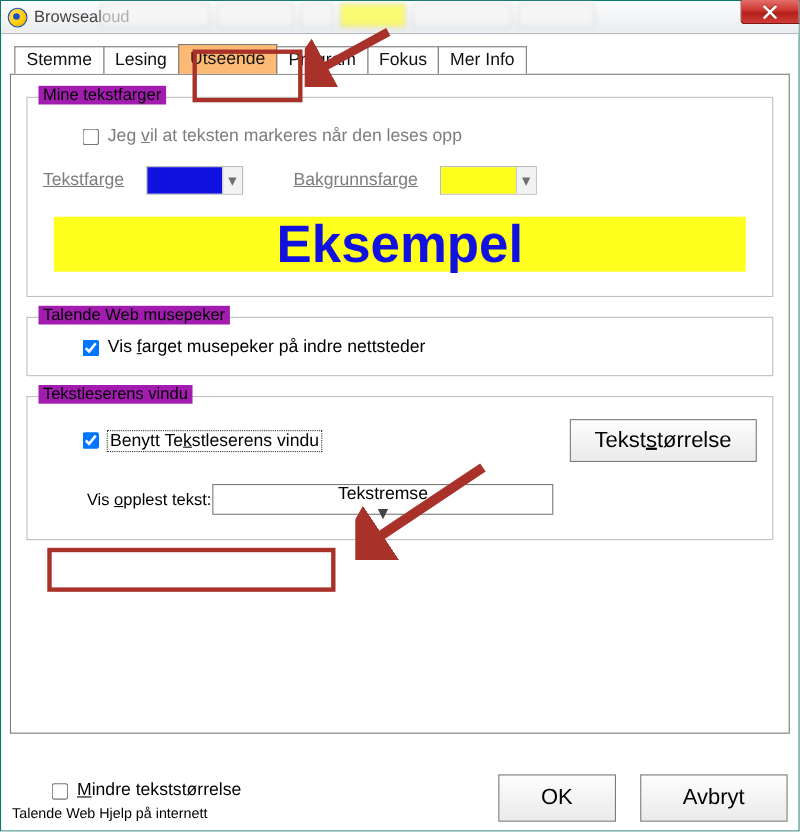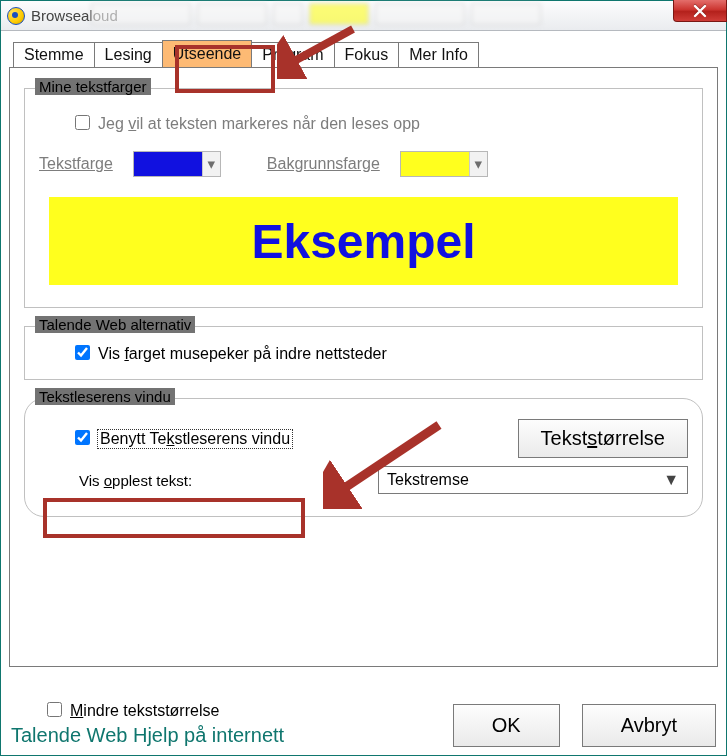--- a/index.html
+++ b/index.html
@@ -101,28 +101,28 @@
 
   
   .group {
     border:1px solid #c0c0c0;
     position:relative;
     padding:26px 14px 18px;
   }
   .group > .legend {
     position:absolute;
     top:-11px; left:10px;
-    background:#737373;
+    background:#a21caf;
     padding:0 4px;
     color:#000;
   }
 
   
   .chk {
-    display:flex; gap:8px;
+    display:flex; align-items:center; gap:8px;
     font-size:16px;
     padding-left:36px;
   }
   .chk input { width:15px; height:15px; margin:0;}
   .chk label u { text-decoration:underline; }
   .chk.disabled label { color:#7d7d7d; }
 
   
   .colour-row {
     display:flex; align-items:center; gap:20px;
@@ -137,67 +137,67 @@
   .colour-dd .swatch { width:68px; }
   .colour-dd .arrow {
     width:18px; background:#f2f2f2;
     border-left:1px solid #c9c9c9;
     display:flex; align-items:center; justify-content:center;
     color:#6e6e6e;
   }
 
   .example {
     margin:20px 10px 4px;
-    height:88px;
+    height:50px;
     display:flex; align-items:center; justify-content:center;
     font-family: Arial, sans-serif;
     font-size:48px; font-weight:700;
   }
 
   
   .group.short { padding:18px 14px 16px; }
 
   
-  .group.textreader { padding:20px 14px 22px;border-radius:20px; }
+  .group.textreader { padding:20px 14px 22px; }
   .row-tl {
     display:flex; align-items:center; gap:26px;
   }
   .btn {
     border:1px solid #7a7a7a;
     background:linear-gradient(to bottom,#fdfdfd,#eaeaea);
     padding:7px 22px;
     font-size:20px;
     cursor:default;
   }
   .row-vis {
-    display:flex; align-items:center; gap:18px;
-    margin-top:8px;
+    display:flex; align-items:center; gap:1px;
+    margin-top:20px;
     padding-left:40px;
-    justify-content:space-between;
   }
   .select {
     border:1px solid #7a7a7a;
     height:28px;
     display:flex; align-items:center;
     padding:0 8px;
     width:310px;
     justify-content:space-between;
     font-size:16px;
     background:#fff;
+    flex-direction:column;
   }
   .select .arw { color:#444; }
 
   
   .footer {
     position:absolute; left:0; right:0; bottom:0;
     display:flex; align-items:flex-end; justify-content:space-between;
     padding:4px 2px 0;
   }
   .footer-left { display:flex; flex-direction:column; gap:4px; }
-  .link { color:#0f766e; cursor:pointer; font-size:20px;}
+  .link { color:#000000; cursor:pointer; font-size:13px;}
   .footer-btns { display:flex; gap:22px; }
   .footer-btns .btn { padding:9px 38px; }
 
   
   .anno-rect {
     position:absolute;
     border:4px solid #a8322a;
     pointer-events:none;
     z-index:10;
   }
@@ -286,21 +286,21 @@
             <div class="arrow">▾</div>
           </div>
         </div>
 
         <div class="example" id="example-box" style="background: rgb(255, 255, 30); color: rgb(17, 17, 224);">
           <span>Eksempel</span>
         </div>
       </div>
 
       <div class="group short">
-        <div class="legend">Talende Web alternativ</div>
+        <div class="legend">Talende Web musepeker</div>
         <div class="chk">
           <input type="checkbox" checked="" style="">
           <label>
             <span>Vis </span><u>f</u><span>arget musepeker på indre nettsteder</span>
           </label>
         </div>
       </div>
 
       <div class="group textreader">
         <div class="legend">Tekstleserens vindu</div>

